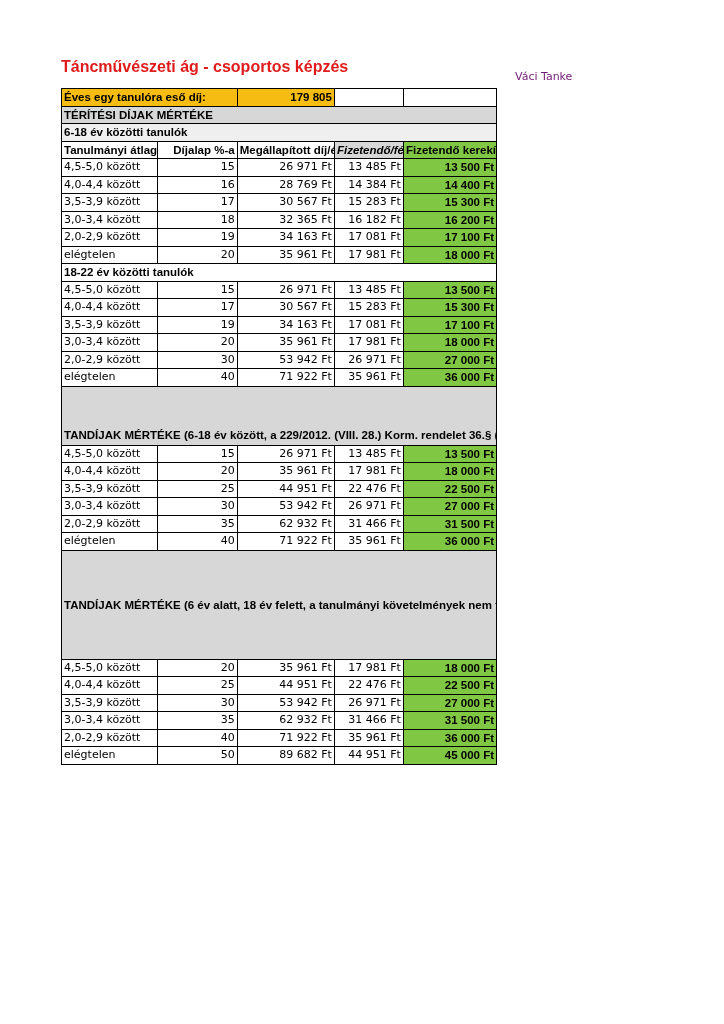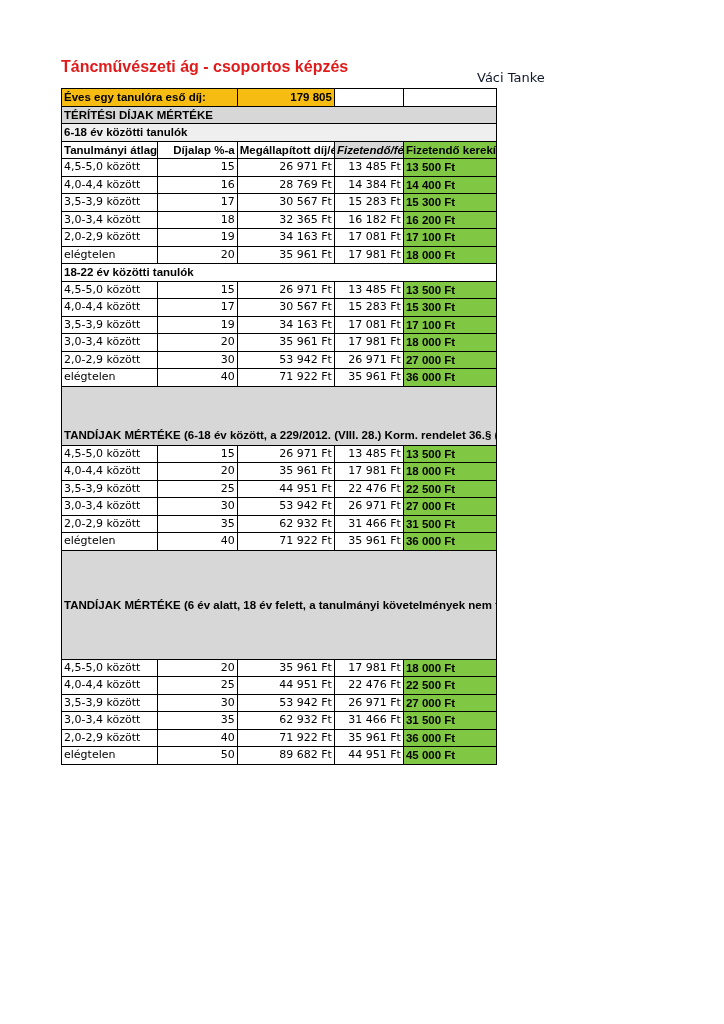--- a/index.html
+++ b/index.html
@@ -1,25 +1,25 @@
 <!DOCTYPE html>
 <html><head>
 <meta charset="utf-8">
 <style>
   html, body { margin:0; padding:0; background:#ffffff; }
   body { width:724px; height:1024px; position:relative; overflow:hidden; font-family:"Liberation Sans", sans-serif; color:#000; }
   .title { position:absolute; left:61px; width:436px; top:58px; text-align:left; color:#e01b1b; font-weight:bold; font-size:16px; }
-  .side-note { position:absolute; left:477px; top:70px; font-size:13px; font-family:"DejaVu Sans", sans-serif; color:#0f172a; }
+  .side-note { position:absolute; left:515px; top:70px; font-size:11px; font-family:"DejaVu Sans", sans-serif; color:#701a75; }
   table.sheet { position:absolute; left:61px; top:88px; border-collapse:collapse; table-layout:fixed; width:436px; font-size:11.5px; }
   table.sheet td { border:1px solid #000; padding:0 2px; height:16.5px; line-height:14px; white-space:nowrap; overflow:hidden; }
   .c1 { width:92px; } .c2 { width:76px; } .c3 { width:93px; } .c4 { width:66px; } .c5 { width:89px; }
   .yellow { background:#f6bc12; font-weight:bold; }
   .gray { background:#d7d7d7; }
   .lightgray { background:#efefef; }
-  .green { background:#80c844; font-weight:bold; text-align:left; }
+  .green { background:#80c844; font-weight:bold; text-align:right; }
   .center { text-align:left; }
   .right { text-align:right; }
   .bold { font-weight:bold; }
   .italic { }
   .hdr td { height:32px; font-weight:bold; text-align:right; white-space:normal; line-height:15px; }
   .hdr .ital { font-style:italic; background:#d7d7d7; }
   .hdr .grn { background:#80c844; }
   .cal { font-family:"DejaVu Sans", sans-serif; font-size:11px; }
   .block td { white-space:normal; text-align:center; font-weight:bold; line-height:17px; padding:2px 3px; }
   .block .b1 { height:55px; vertical-align:bottom; padding-bottom:3px; }

